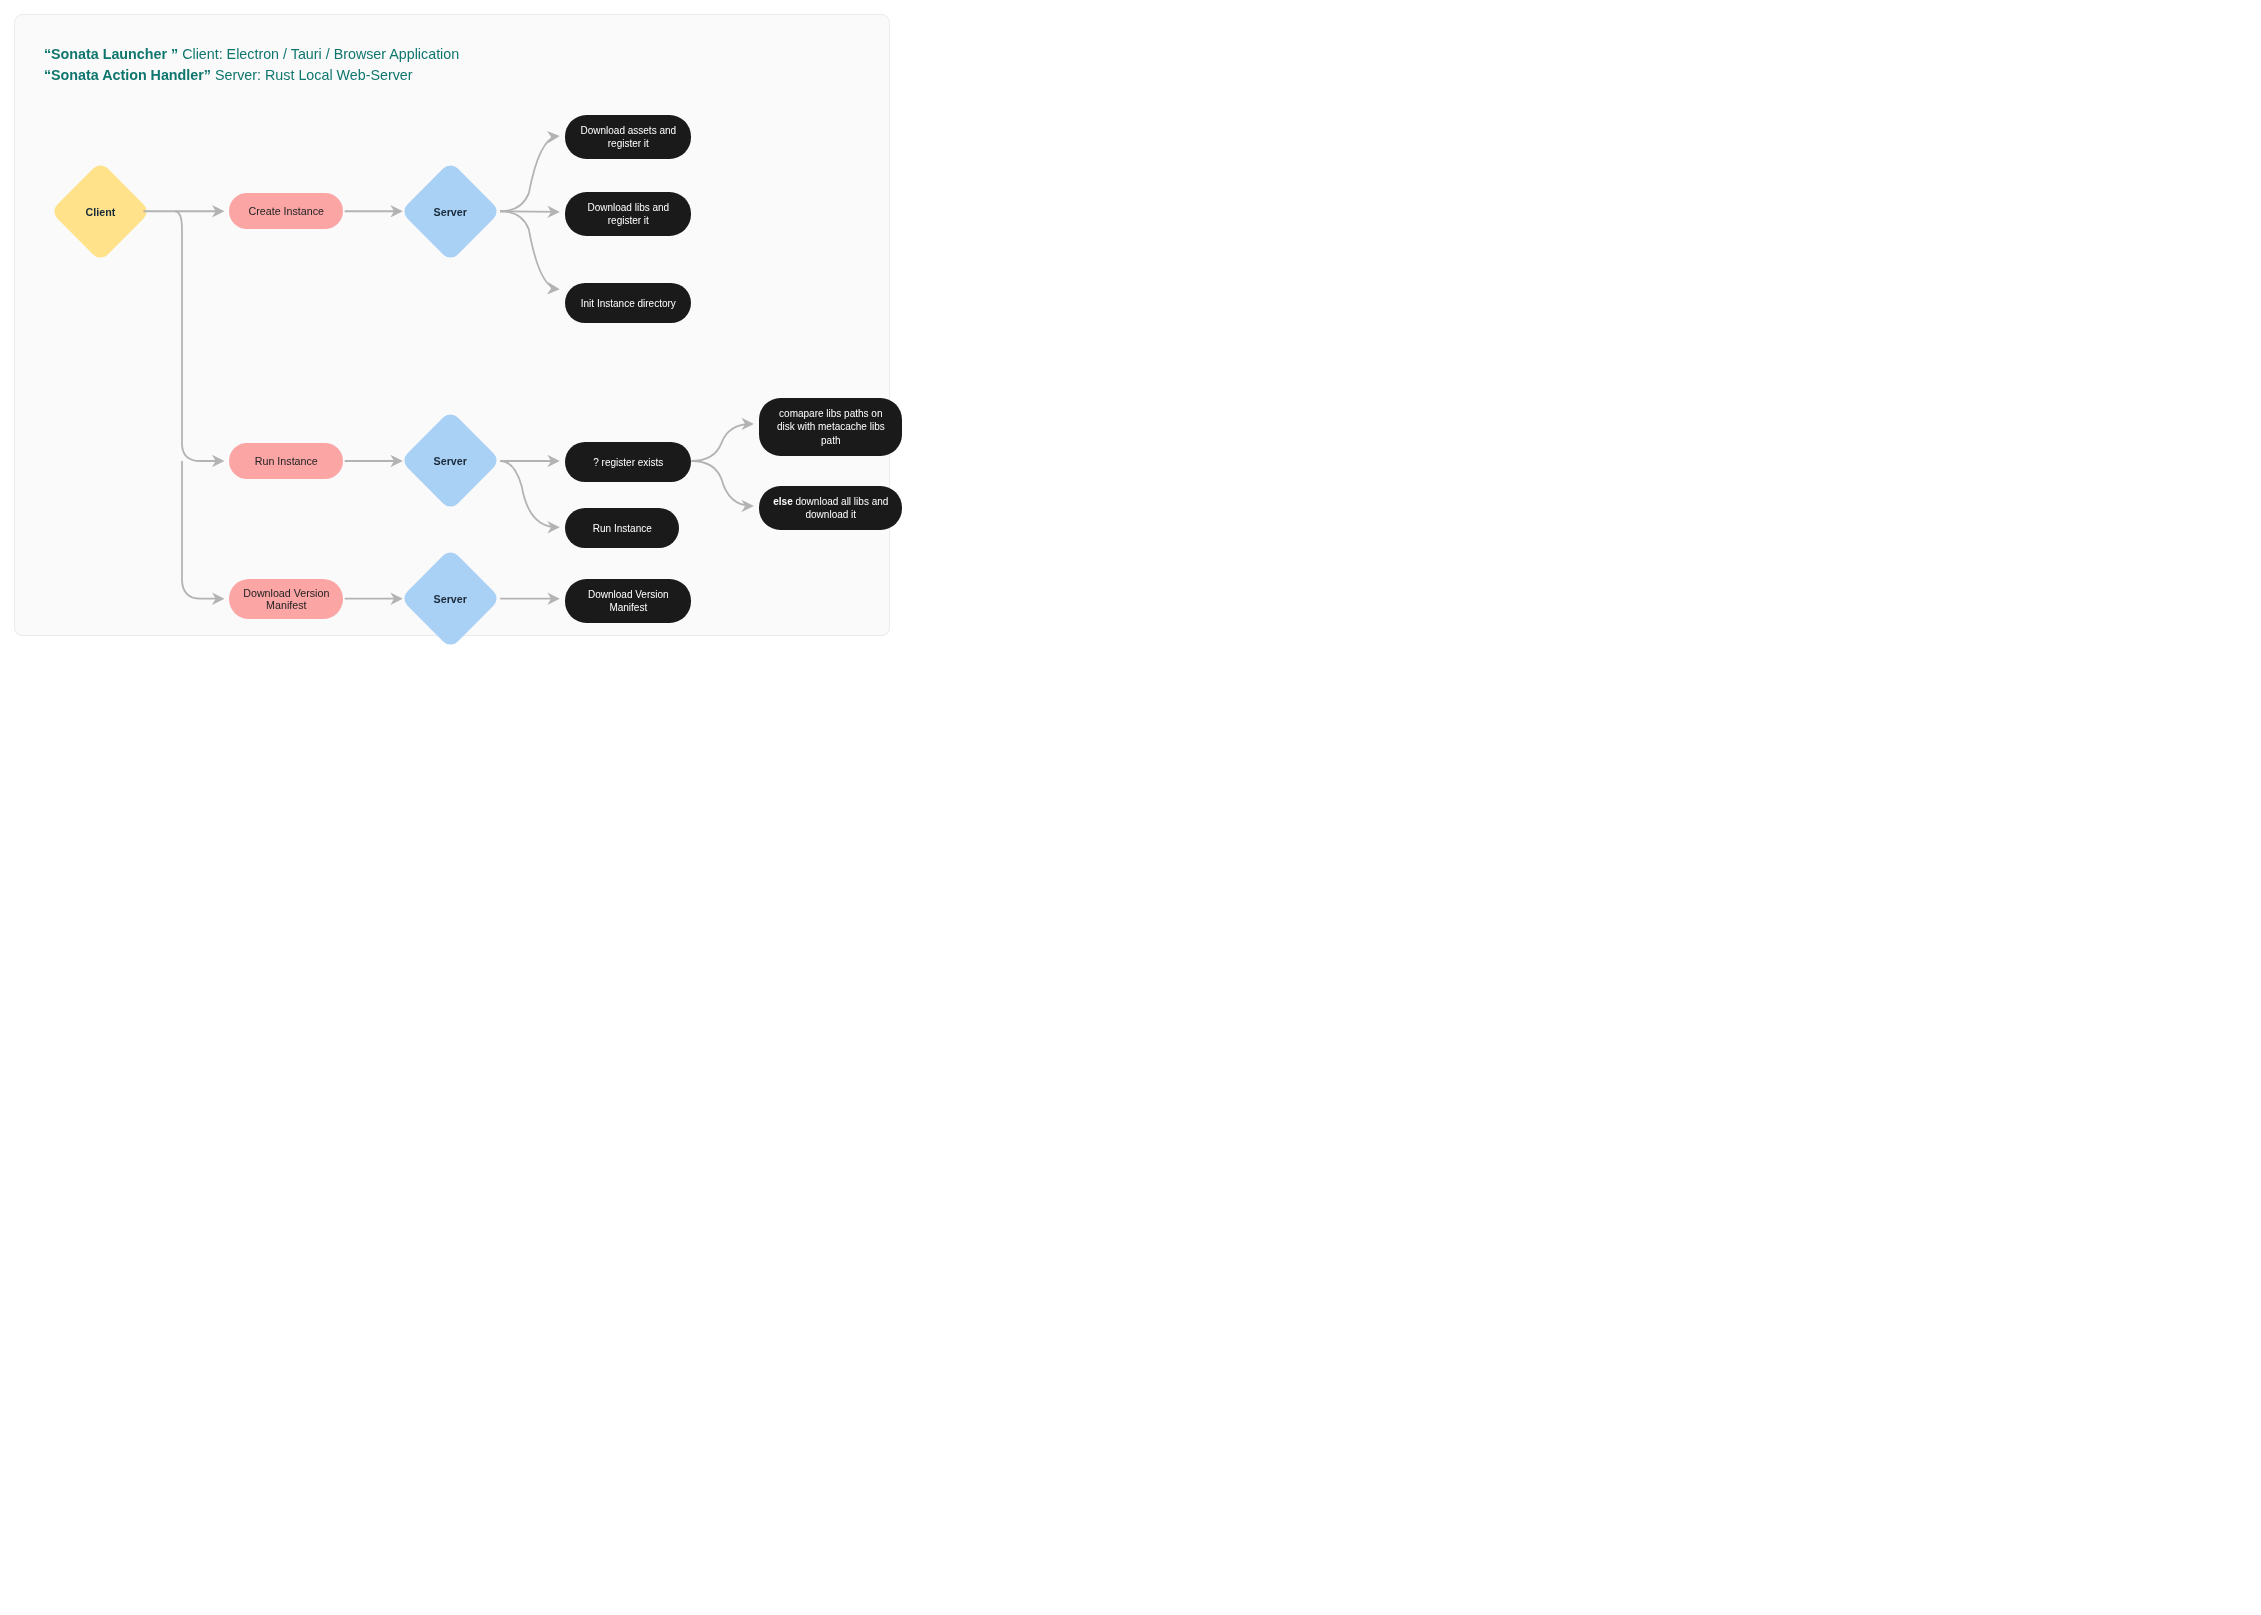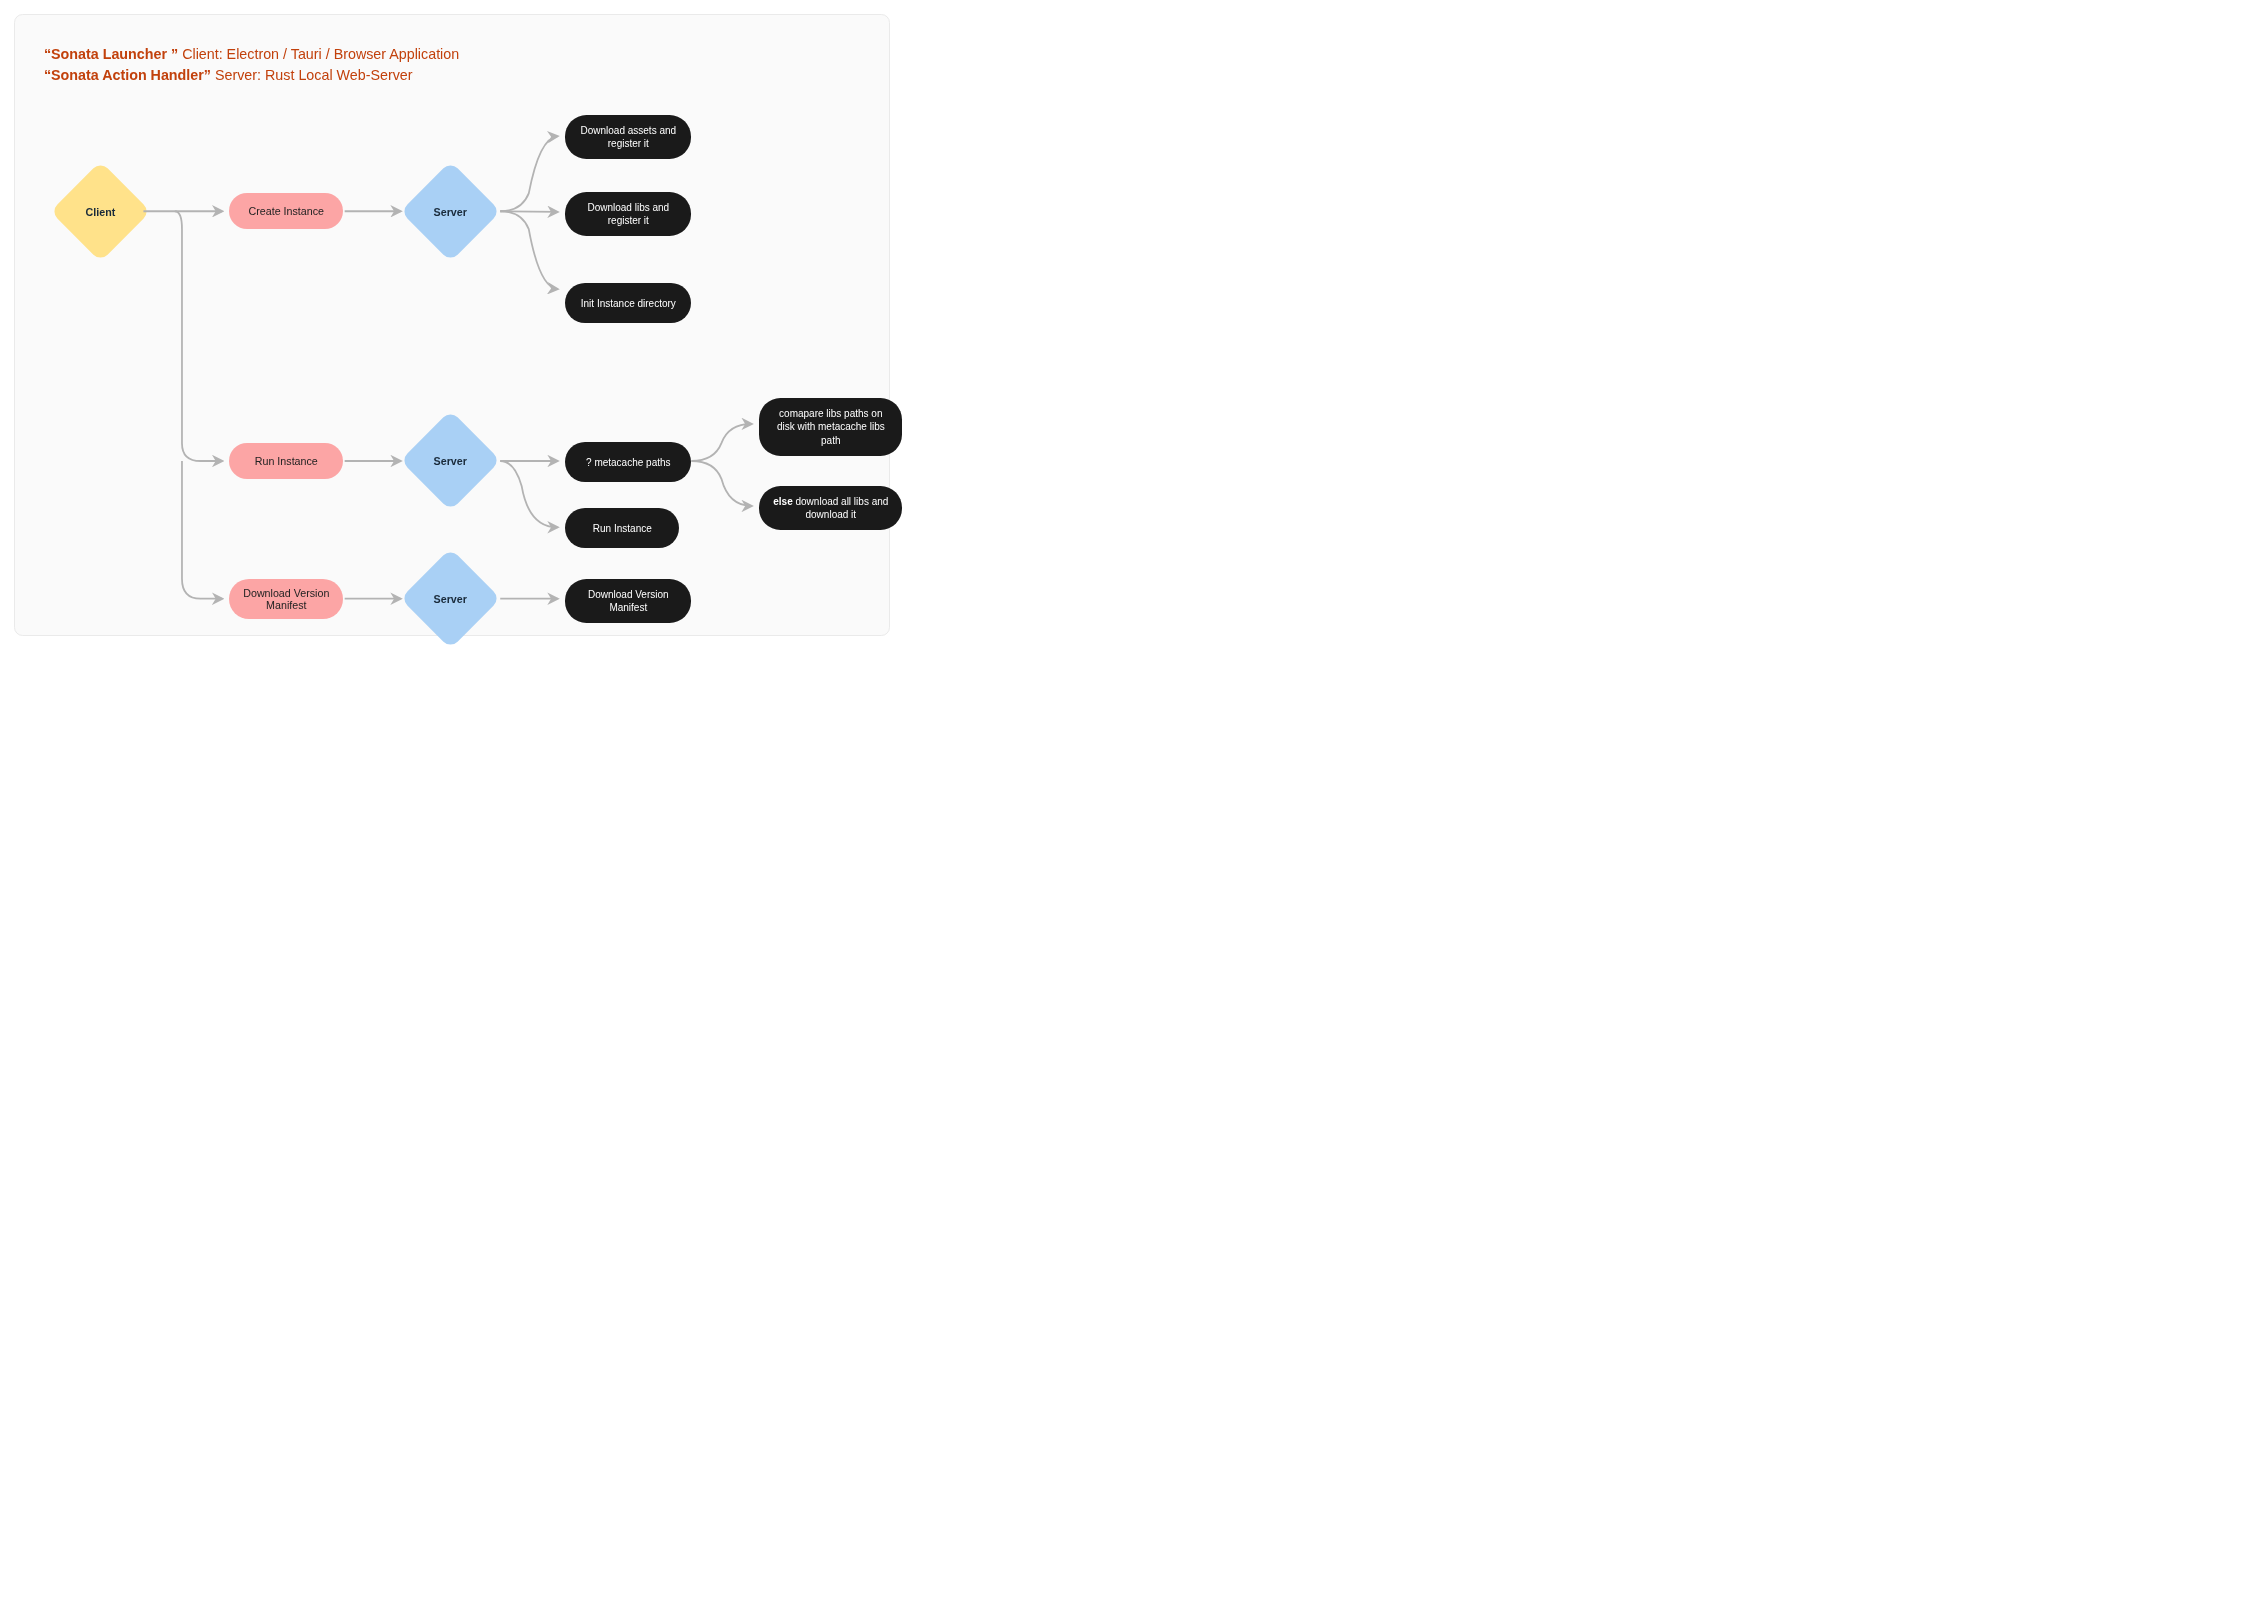--- a/index.html
+++ b/index.html
@@ -23,21 +23,21 @@
     border: 0.7px solid #eaeaea;
     border-radius: 8.6px;
     box-sizing: border-box;
   }
   .header {
     position: absolute;
     top: 28.6px;
     left: 28.6px;
     font-size: 14.3px;
     line-height: 1.45;
-    color: #c2410c;
+    color: #0f766e;
   }
   .header .row { white-space: nowrap; }
   .header .bold { font-weight: 700; }
   .header .rest { font-weight: 400; }
 
   .node {
     position: absolute;
     display: flex;
     align-items: center;
     justify-content: center;
@@ -127,21 +127,21 @@
       <span>Init Instance directory</span>
     </div>
 
     <div class="node pill-grey" style="left:214px; top:428px;">
       <span>Run Instance</span>
     </div>
     <div class="node diamond blue" style="left:400px; top:410px;">
       <div class="inner">Server</div>
     </div>
     <div class="node pill-dark" style="left:550px; top:427px;">
-      <span>? metacache paths</span>
+      <span>? register exists</span>
     </div>
     <div class="node pill-dark" style="left:550px; top:493px; width:114px;">
       <span>Run Instance</span>
     </div>
     <div class="node pill-dark wide" style="left:744px; top:383px; min-height:54px;">
       <span>comapare libs paths on disk with metacache libs path</span>
     </div>
     <div class="node pill-dark wide" style="left:744px; top:471px;">
       <span><b>else</b><span> download all libs and download it</span></span>
     </div>

